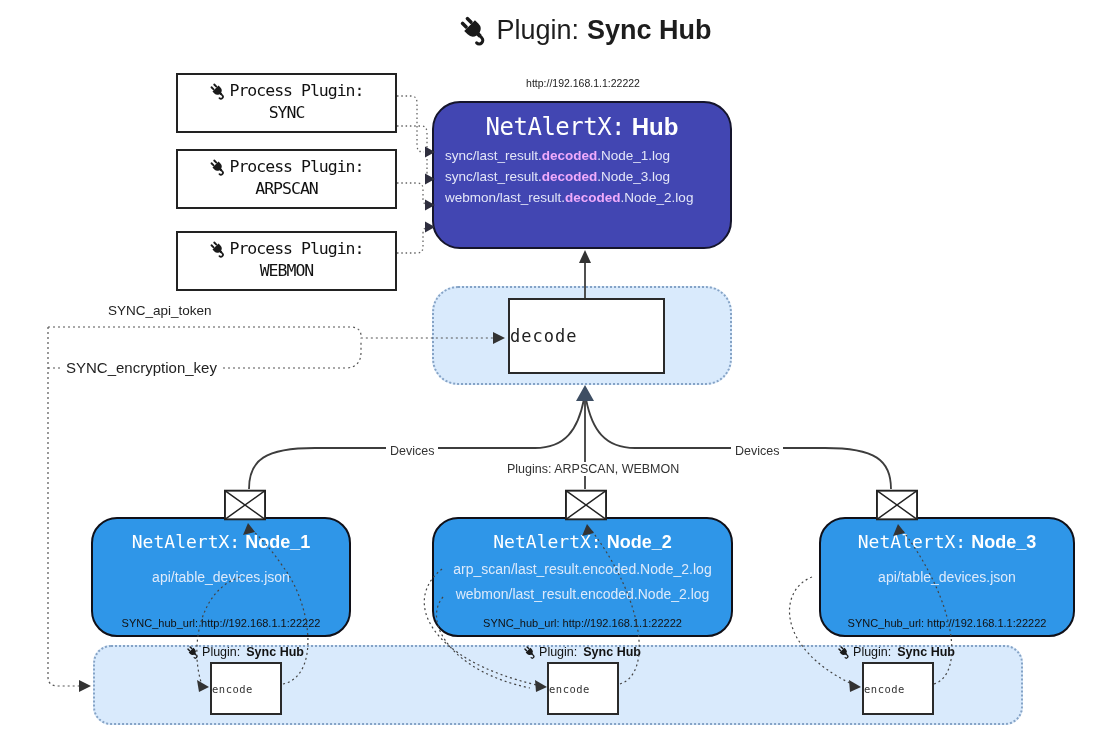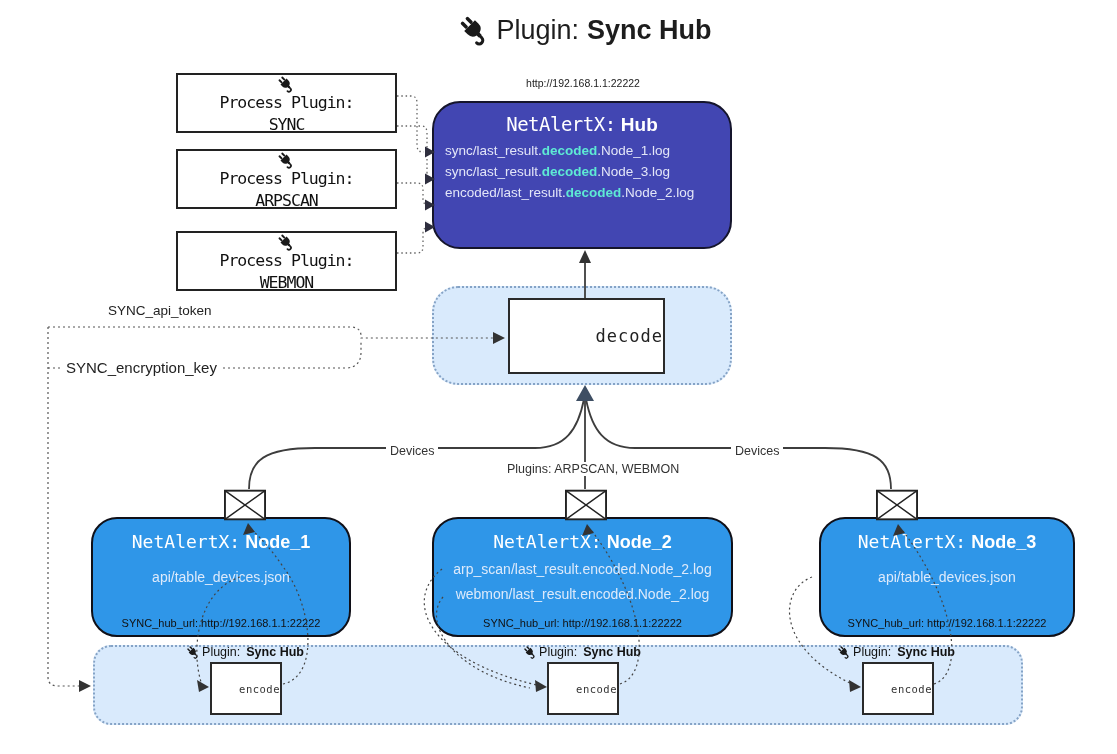--- a/index.html
+++ b/index.html
@@ -15,41 +15,41 @@
   .plug-lg{width:32px;height:32px;color:#1a1a1a;}
   .plug-sm{width:18px;height:18px;color:#1a1a1a;margin-right:2px;}
   .plug-xs{width:14px;height:14px;color:#1a1a1a;margin-right:2px;}
 
   .hub-url{position:absolute;left:433px;top:77px;width:300px;text-align:center;
            font-size:10.5px;color:#222;}
 
   
   .hub{position:absolute;left:432px;top:101px;width:300px;height:148px;box-sizing:border-box;
        background:var(--hub-fill,#4246b2);border:2px solid #15152c;border-radius:28px;z-index:1;}
-  .hub-title{text-align:center;margin-top:10px;font-size:19px;color:#fff;}
+  .hub-title{text-align:center;margin-top:10px;font-size:24px;color:#fff;}
   .hub-title .mono{letter-spacing:-0.5px;}
   .hub-logs{margin-top:7px;padding-left:11px;display:flex;flex-direction:column;gap:6px;}
   .hub-log{font-size:13.5px;color:var(--hub-text,#e3e6f8);white-space:nowrap;}
-  .hub-log .b{font-weight:bold;color:#5eead4;}
+  .hub-log .b{font-weight:bold;color:#f0abfc;}
 
   
   .pp{position:absolute;left:176px;width:221px;height:60px;box-sizing:border-box;background:#fff;
       border:2px solid #222;z-index:1;font-family:"DejaVu Sans Mono",monospace;font-size:16.5px;color:#111;}
   .pp0{top:73px;} .pp1{top:149px;} .pp2{top:231px;}
-  .pp-l1{display:flex;align-items:center;justify-content:center;letter-spacing:-1px;flex-direction:column;}
+  .pp-l1{display:flex;align-items:center;justify-content:center;margin-top:6px;letter-spacing:-1px;}
   .pp-l2{text-align:center;margin-top:3px;letter-spacing:-1px;}
 
   
   .panel{position:absolute;box-sizing:border-box;background:var(--panel-fill,#d9eafc);
          border:2px dotted var(--panel-border,#85a3c6);z-index:1;}
   .decode-panel{left:432px;top:286px;width:300px;height:99px;border-radius:26px;}
   .bottom-panel{left:93px;top:645px;width:930px;height:80px;border-radius:18px;}
 
   .iobox{position:absolute;background:#fff;border:2px solid #2a2a2a;box-sizing:border-box;z-index:1;
-         display:flex;align-items:center;justify-content:flex-end;font-family:"DejaVu Sans Mono",monospace;}
+         display:flex;align-items:center;justify-content:flex-start;font-family:"DejaVu Sans Mono",monospace;}
   .decode-box{left:508px;top:298px;width:157px;height:76px;font-size:17px;letter-spacing:1px;color:#222;}
   .enc-box{top:662px;width:72px;height:53px;font-size:10.5px;letter-spacing:0.5px;color:#333;}
   .encb0{left:210px;} .encb1{left:547px;} .encb2{left:862px;}
 
   .enc-label{position:absolute;top:645px;width:150px;display:flex;align-items:center;justify-content:center;
              font-size:12.5px;color:#111;z-index:1;white-space:nowrap;}
   .enc-label .bold{margin-left:4px;}
   .enc-label span{margin-right:2px;}
   .encl0{left:171px;} .encl1{left:508px;} .encl2{left:822px;}
 
@@ -105,21 +105,21 @@
 
   <div class="hub-url">http://192.168.1.1:22222</div>
   <div class="hub">
     <div class="hub-title">
       <span class="mono">NetAlertX:</span>
       <span class="bold">Hub</span>
     </div>
     <div class="hub-logs">
       <div class="hub-log"><span>sync/last_result.</span><span class="b">decoded</span><span>.Node_1.log</span></div>
       <div class="hub-log"><span>sync/last_result.</span><span class="b">decoded</span><span>.Node_3.log</span></div>
-      <div class="hub-log"><span>encoded/last_result.</span><span class="b">decoded</span><span>.Node_2.log</span></div>
+      <div class="hub-log"><span>webmon/last_result.</span><span class="b">decoded</span><span>.Node_2.log</span></div>
     </div>
   </div>
 
   <div class="pp pp0">
     <div class="pp-l1">
         <svg class="plug-sm">
           <use href="#plug"></use>
         </svg>
         <span>Process Plugin:</span>
       </div>

